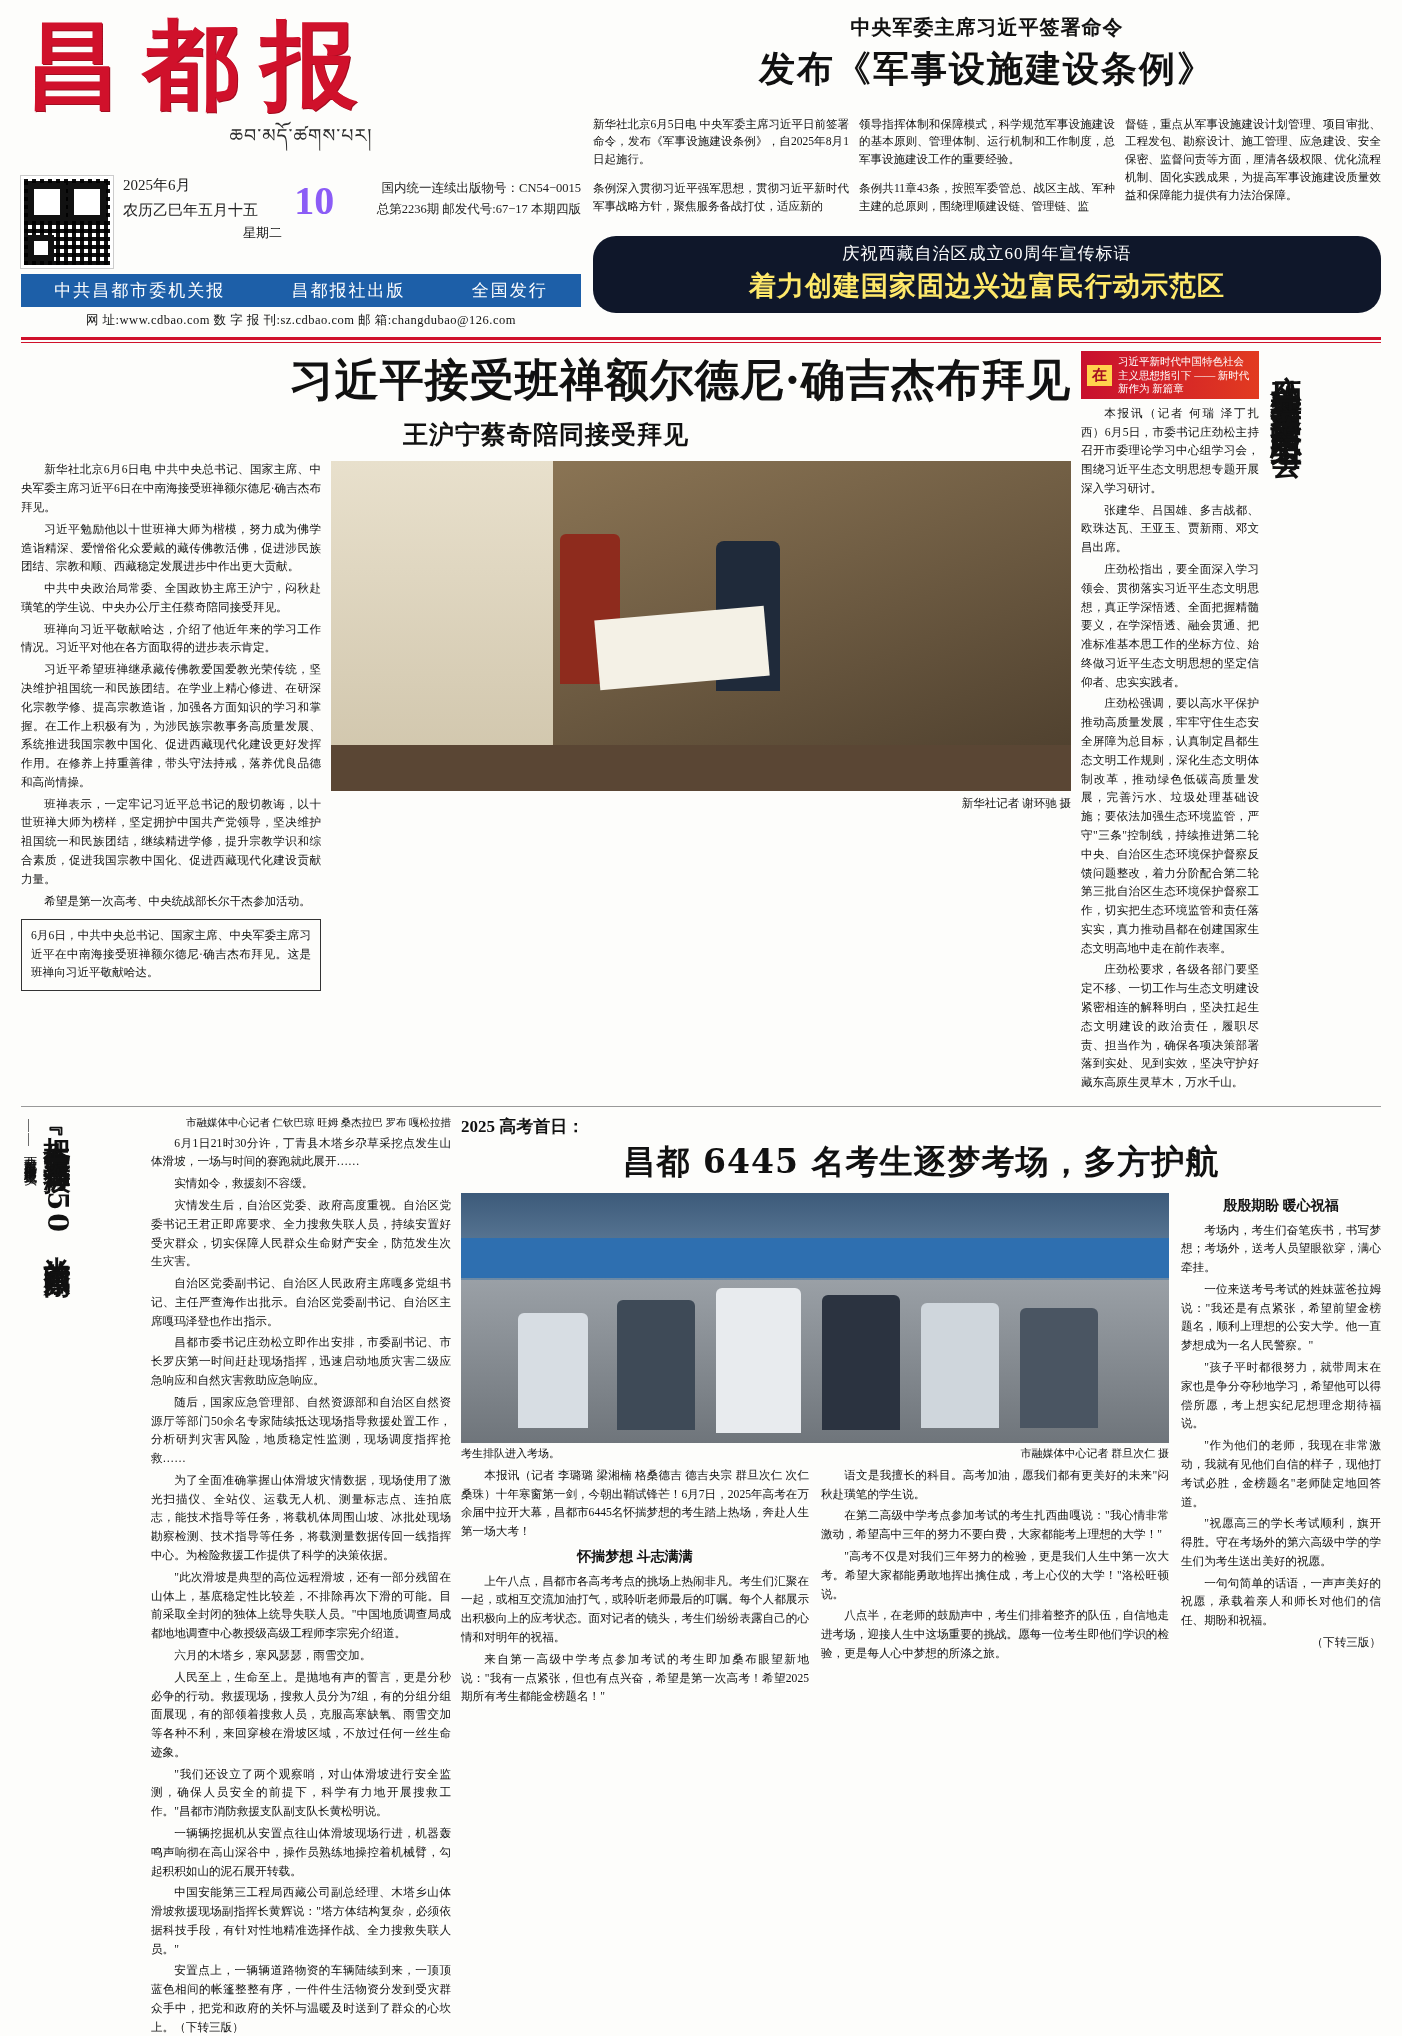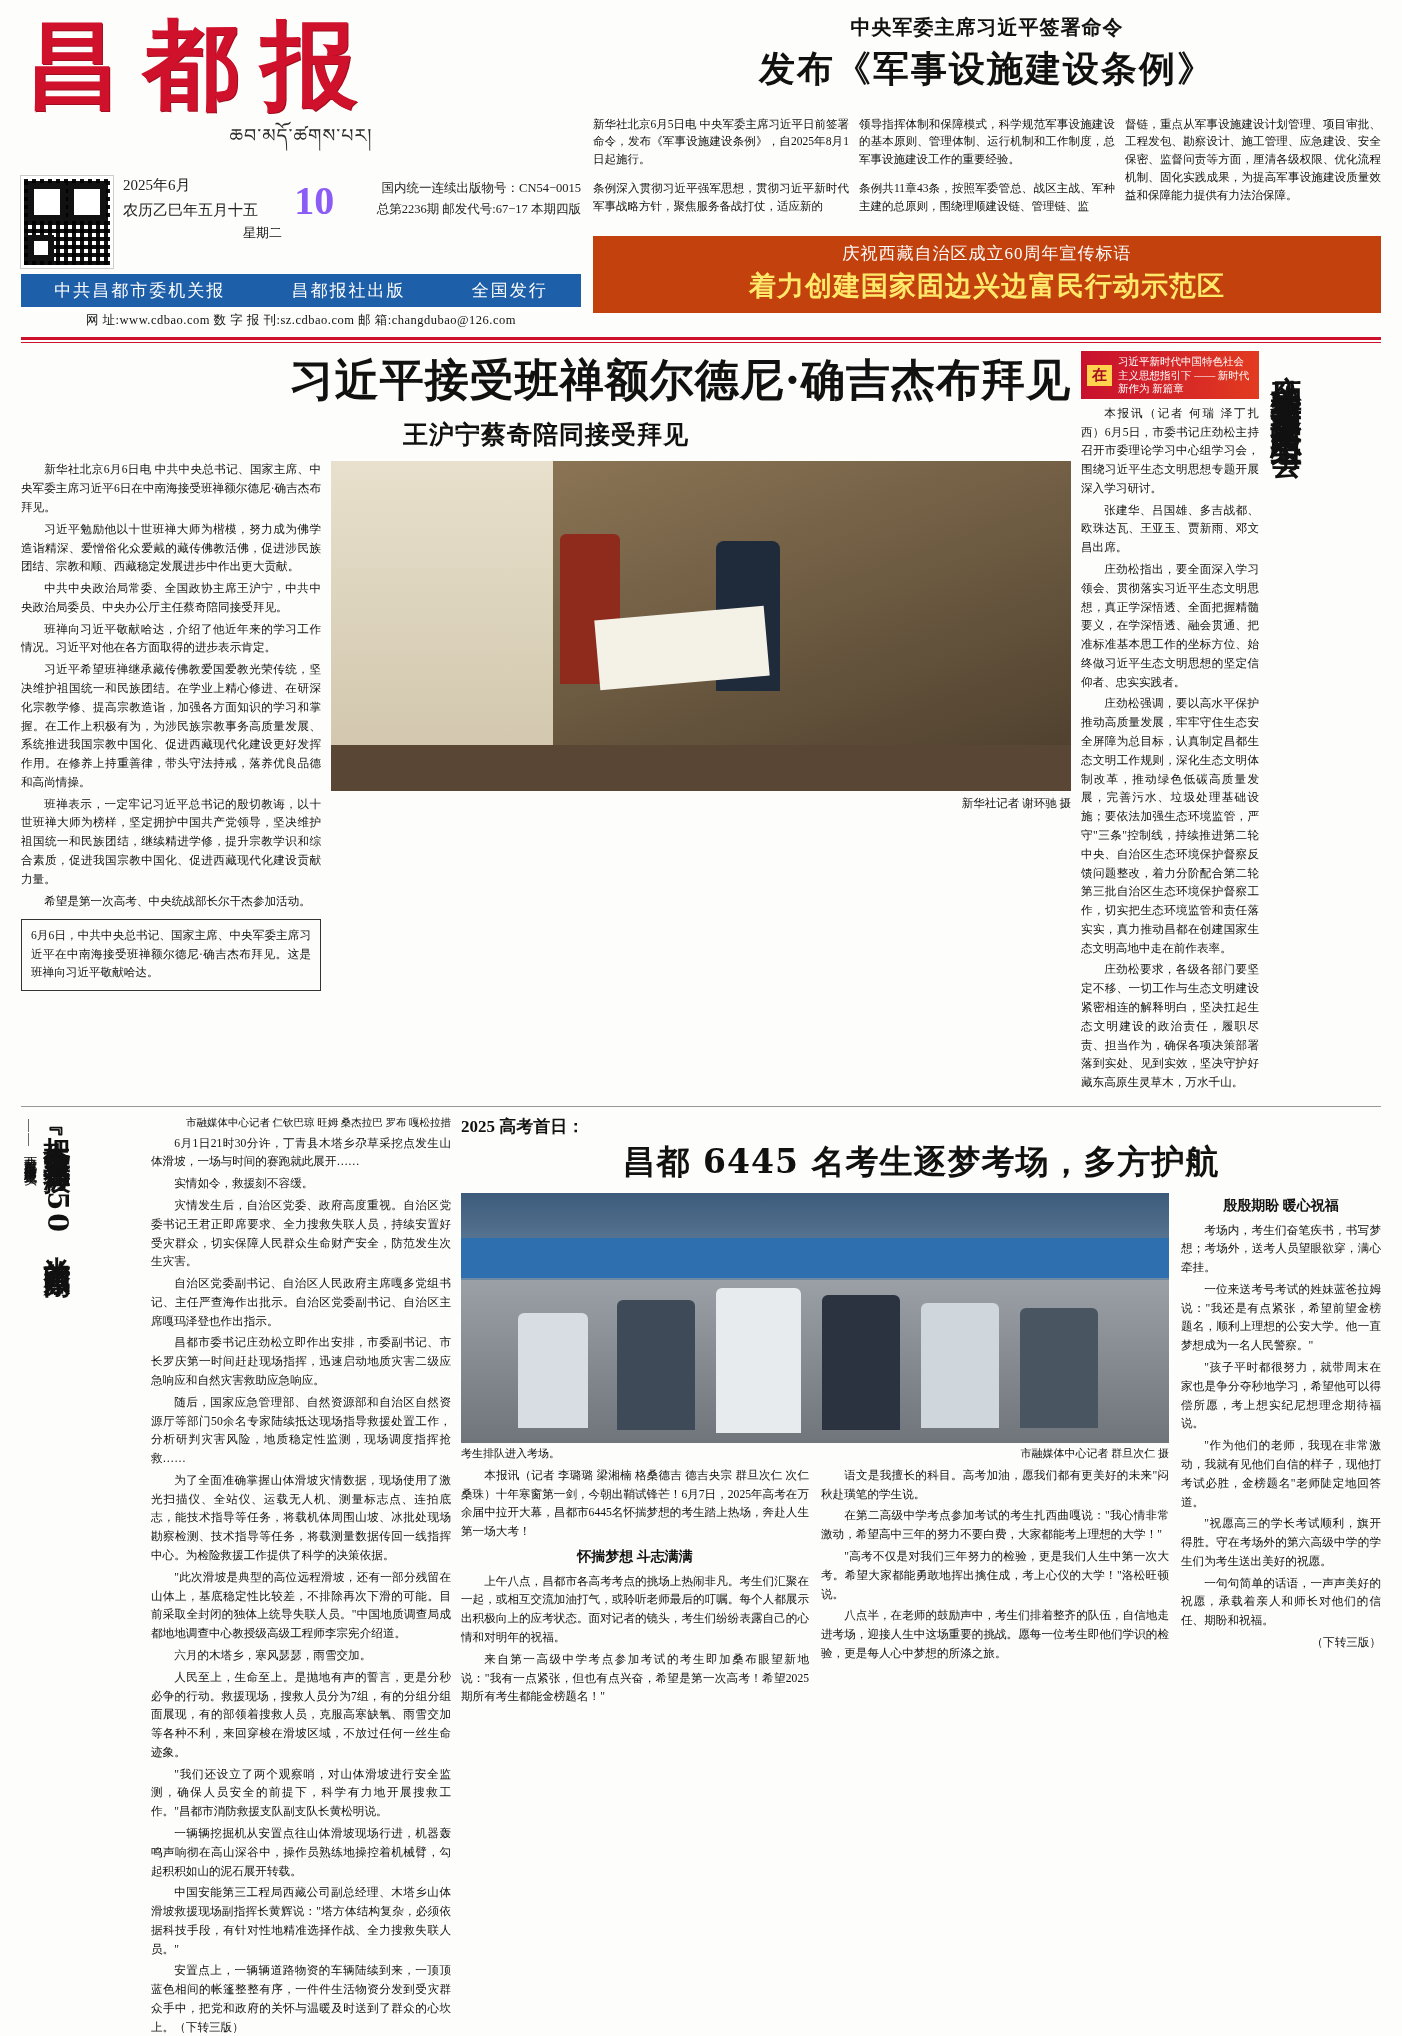--- a/index.html
+++ b/index.html
@@ -74,21 +74,21 @@
   .mast-contact { font-size:12.5px; text-align:center; margin-top:5px; letter-spacing:0.5px; }
 
   .mast-right { flex:1; padding-top:4px; }
   .hdr-kicker { text-align:center; font-size:20px; font-weight:bold; letter-spacing:1px; }
   .hdr-title {
     text-align:center; font-size:36px; font-weight:bold; letter-spacing:2px;
     margin-top:4px; font-family:"DejaVu Serif", serif;
   }
   .hdr-cols { display:flex; gap:10px; margin-top:10px; font-size:11.5px; line-height:1.55; }
   .hdr-cols .c { flex:1; text-align:justify; }
-  .red-box { margin-top:8px; background:#c2410c; color:#fff; padding:6px 8px 9px; }
+  .red-box { margin-top:8px; background:#0f172a; color:#fff; padding:6px 8px 9px;border-radius:23px; }
   .red-box .l1 { text-align:center; font-size:17px; letter-spacing:1px; }
   .red-box .l2 { text-align:center; font-size:27px; font-weight:bold; letter-spacing:1px; color:#ffe96a; margin-top:3px; }
 
   .rule-red { border-top:3px solid #d0112b; margin:8px 0 2px; }
   .rule-thin { border-top:1px solid #d0112b; margin-bottom:8px; }
 
   
   .lead-wrap { display:flex; gap:10px; }
   .lead-main { flex:1; }
   .lead-title {
@@ -214,21 +214,21 @@
   <div class="rule-thin"></div>
 
   <div class="lead-wrap">
     <div class="lead-main">
       <div class="lead-title">习近平接受班禅额尔德尼·确吉杰布拜见</div>
       <div class="lead-sub">王沪宁蔡奇陪同接受拜见</div>
       <div class="lead-body">
         <div class="lead-text">
           <p>新华社北京6月6日电 中共中央总书记、国家主席、中央军委主席习近平6日在中南海接受班禅额尔德尼·确吉杰布拜见。</p>
           <p>习近平勉励他以十世班禅大师为楷模，努力成为佛学造诣精深、爱憎俗化众爱戴的藏传佛教活佛，促进涉民族团结、宗教和顺、西藏稳定发展进步中作出更大贡献。</p>
-          <p>中共中央政治局常委、全国政协主席王沪宁，中共中央政治局委员、中央办公厅主任蔡奇陪同接受拜见。</p>
+          <p>中共中央政治局常委、全国政协主席王沪宁，闷秋赴璜笔的学生说、中央办公厅主任蔡奇陪同接受拜见。</p>
           <p>班禅向习近平敬献哈达，介绍了他近年来的学习工作情况。习近平对他在各方面取得的进步表示肯定。</p>
           <p>习近平希望班禅继承藏传佛教爱国爱教光荣传统，坚决维护祖国统一和民族团结。在学业上精心修进、在研深化宗教学修、提高宗教造诣，加强各方面知识的学习和掌握。在工作上积极有为，为涉民族宗教事务高质量发展、系统推进我国宗教中国化、促进西藏现代化建设更好发挥作用。在修养上持重善律，带头守法持戒，落养优良品德和高尚情操。</p>
           <p>班禅表示，一定牢记习近平总书记的殷切教诲，以十世班禅大师为榜样，坚定拥护中国共产党领导，坚决维护祖国统一和民族团结，继续精进学修，提升宗教学识和综合素质，促进我国宗教中国化、促进西藏现代化建设贡献力量。</p>
           <p>希望是第一次高考、中央统战部长尔干杰参加活动。</p>
           <div class="boxnote">6月6日，中共中央总书记、国家主席、中央军委主席习近平在中南海接受班禅额尔德尼·确吉杰布拜见。这是班禅向习近平敬献哈达。</div>
         </div>
         <div class="lead-photo">
           <div class="photo" style="height:330px;background:linear-gradient(180deg,#6e5a44,#3a2f23);">
             <div class="ph-inner">
               <div style="position:absolute;left:0;top:0;width:30%;height:100%;background:linear-gradient(180deg,#e8e0cc,#cfc4aa);"></div>

